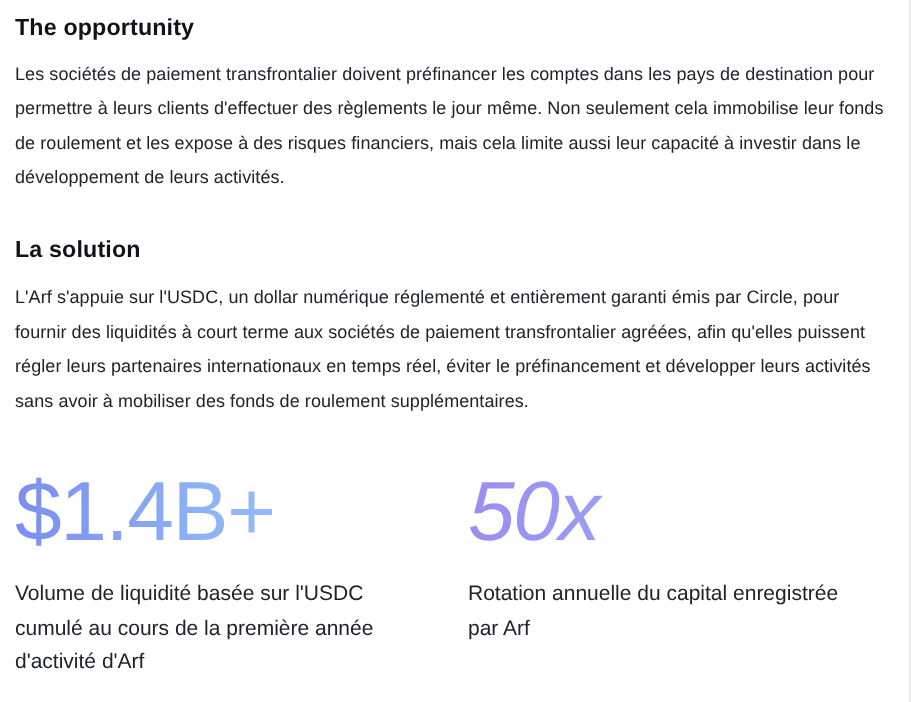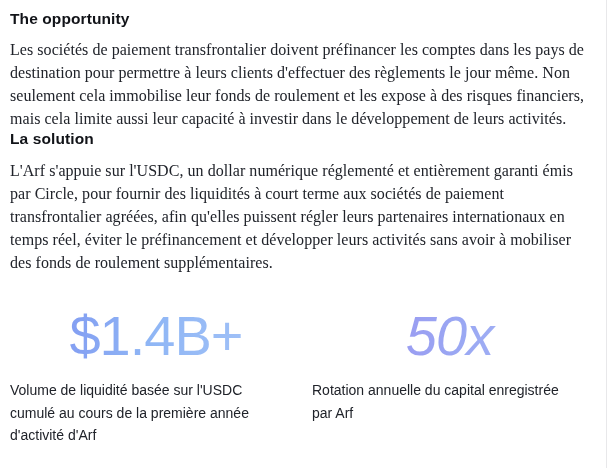--- a/index.html
+++ b/index.html
@@ -23,31 +23,31 @@
     padding: 8px 16px 0 10px;
   }
   h2.section-title {
     font-size: 15.5px;
     font-weight: bold;
     color: #111318;
     margin: 0 0 10px 0;
     letter-spacing: 0.1px;
   }
   p.body-text {
-    font-size: 16px;
+    font-size: 12px;
     line-height: 23px;
     color: #20232a;
     margin: 0;
     letter-spacing: 0.05px;
-    font-family: Liberation Serif, serif;
   }
   .block-opportunity {
     margin-top: 2px;
   }
   .block-solution {
+    margin-top: 28px;
   }
   .block-solution h2.section-title {
     margin-bottom: 11px;
   }
   .stats {
     display: flex;
     margin-top: 33px;
   }
   .stat {
     box-sizing: border-box;
@@ -62,21 +62,20 @@
   .stat-value {
     font-size: 56px;
     line-height: 58px;
     font-weight: normal;
     letter-spacing: -1px;
     margin: 0;
     background: linear-gradient(95deg, #7b8df0 0%, #8fb6f5 48%, #a9c6f8 100%);
     -webkit-background-clip: text;
     background-clip: text;
     color: transparent;
-    text-align: center;
     -webkit-text-fill-color: transparent;
   }
   .stat-2 .stat-value {
     background: linear-gradient(95deg, #9a8cf0 0%, #9aa8f3 55%, #aebdf7 100%);
     -webkit-background-clip: text;
     background-clip: text;
     color: transparent;
     font-style: italic;
     -webkit-text-fill-color: transparent;
   }

